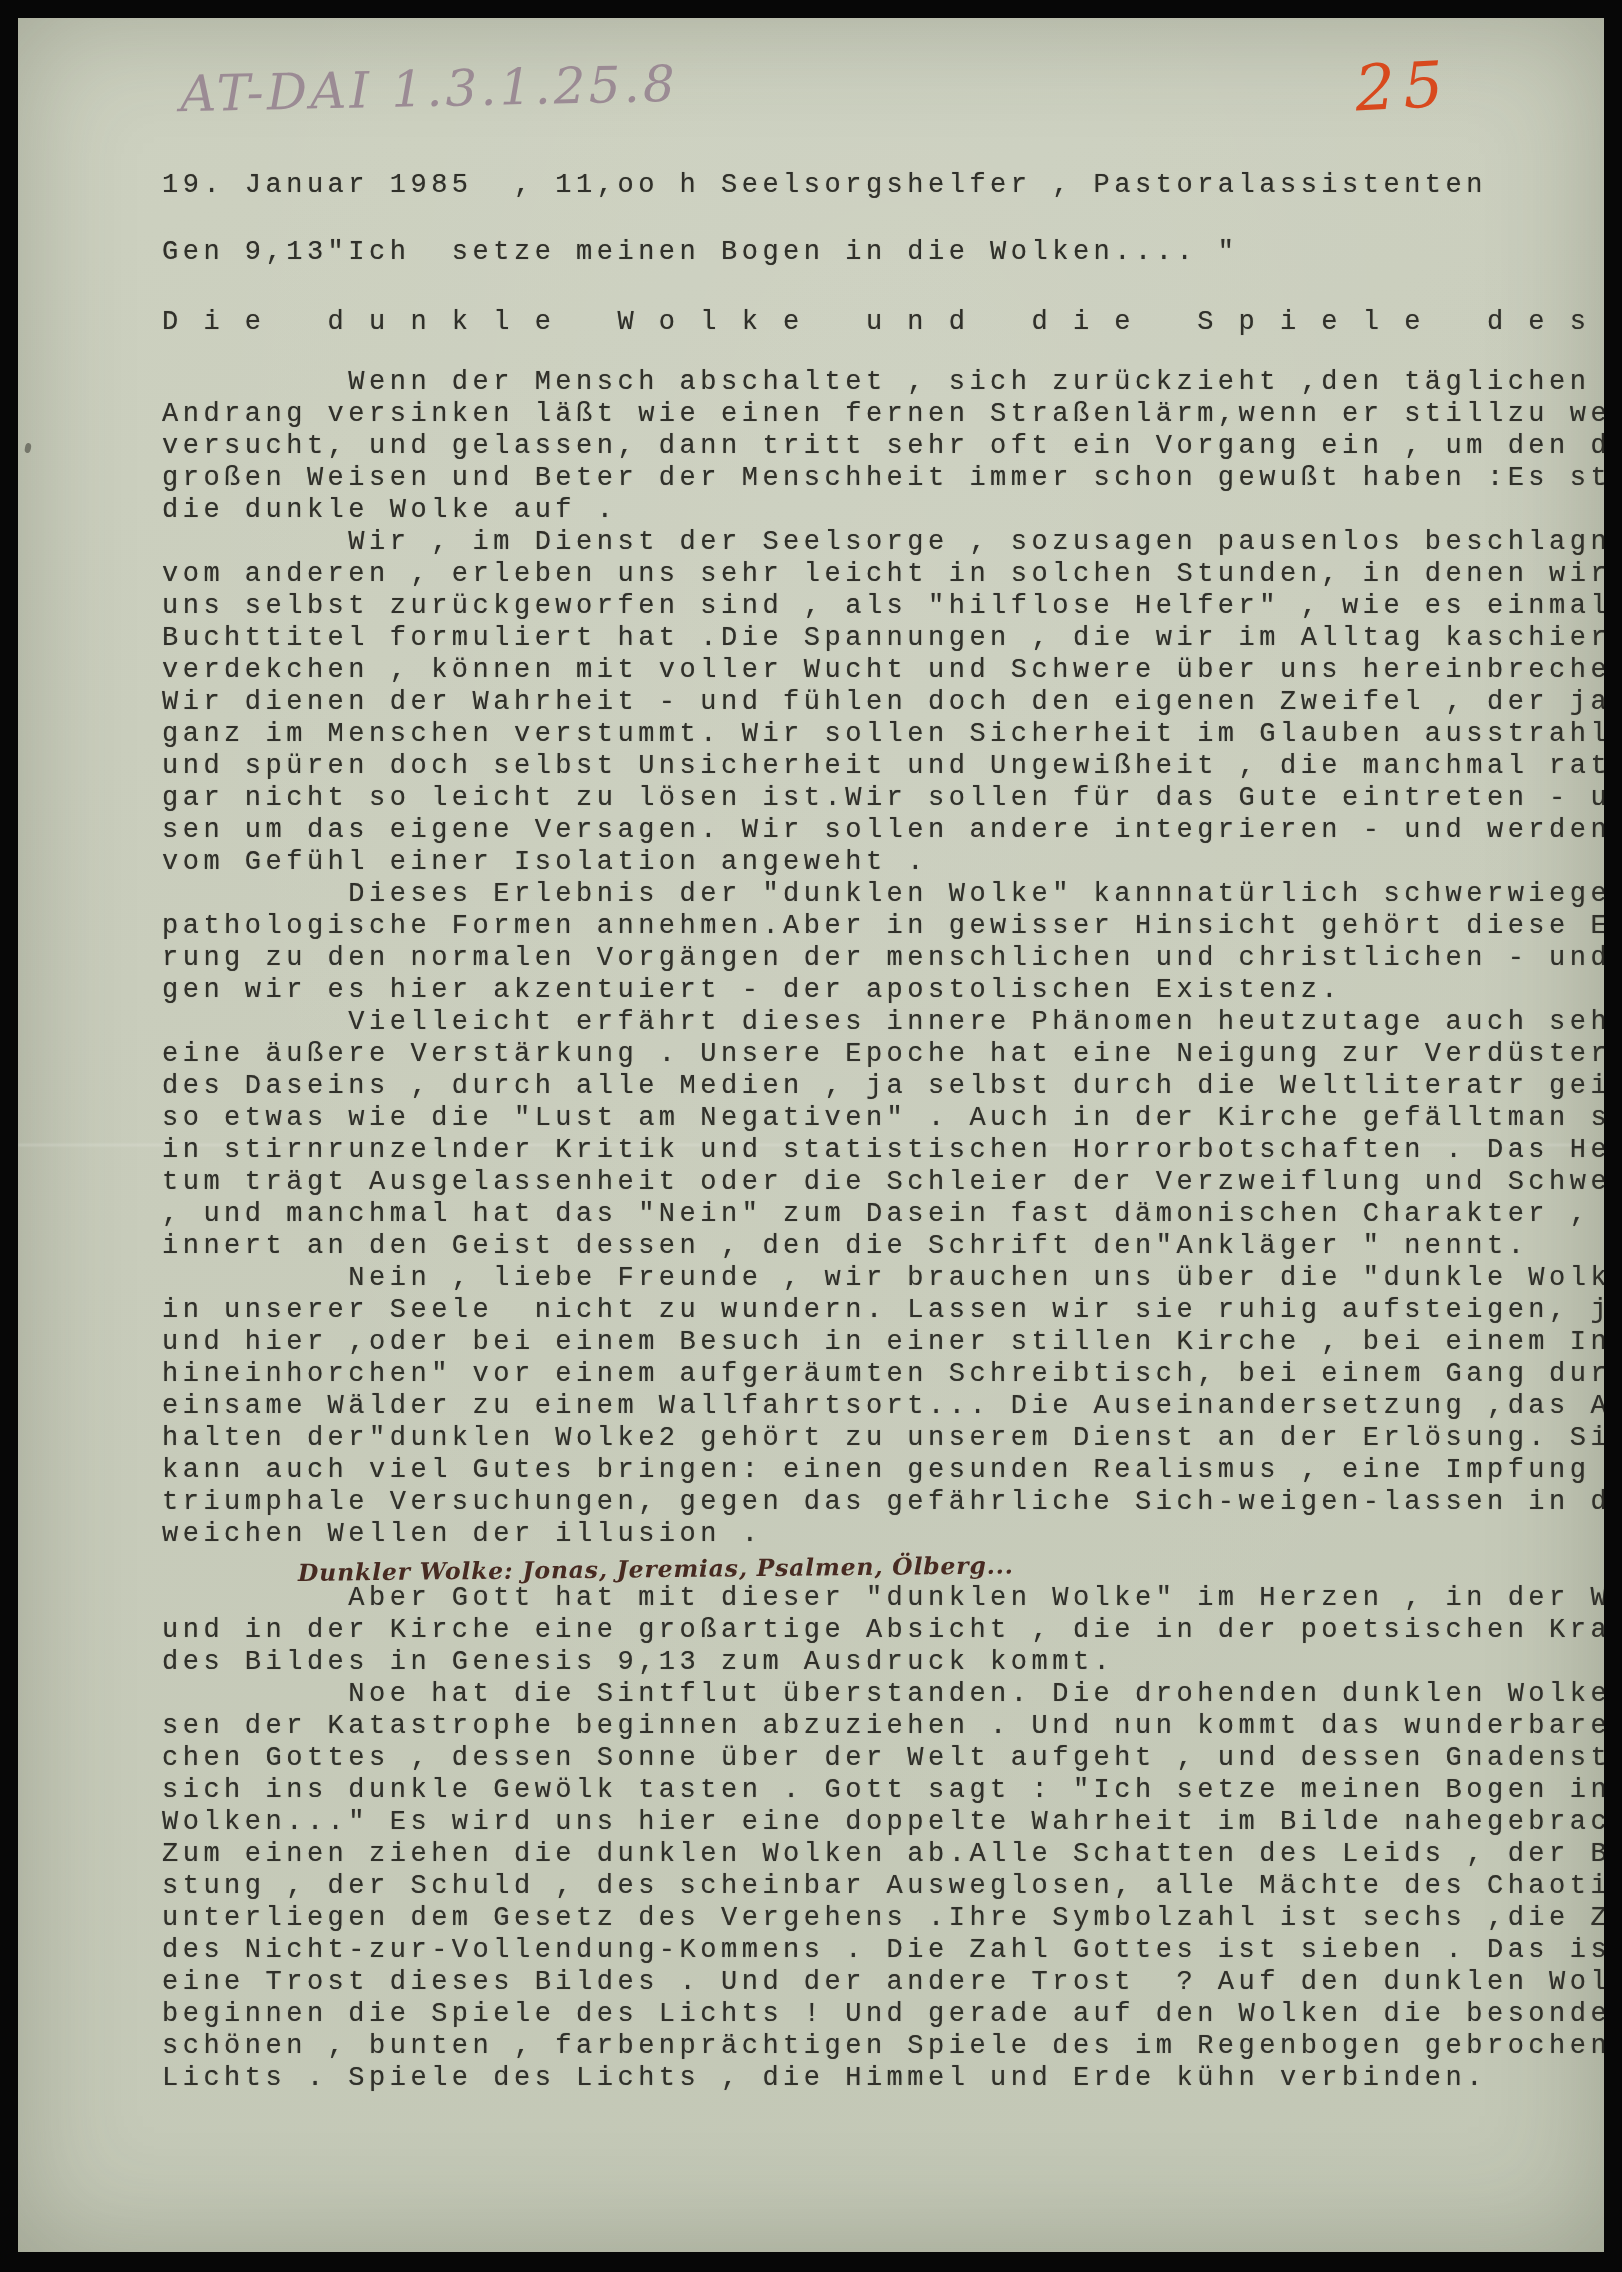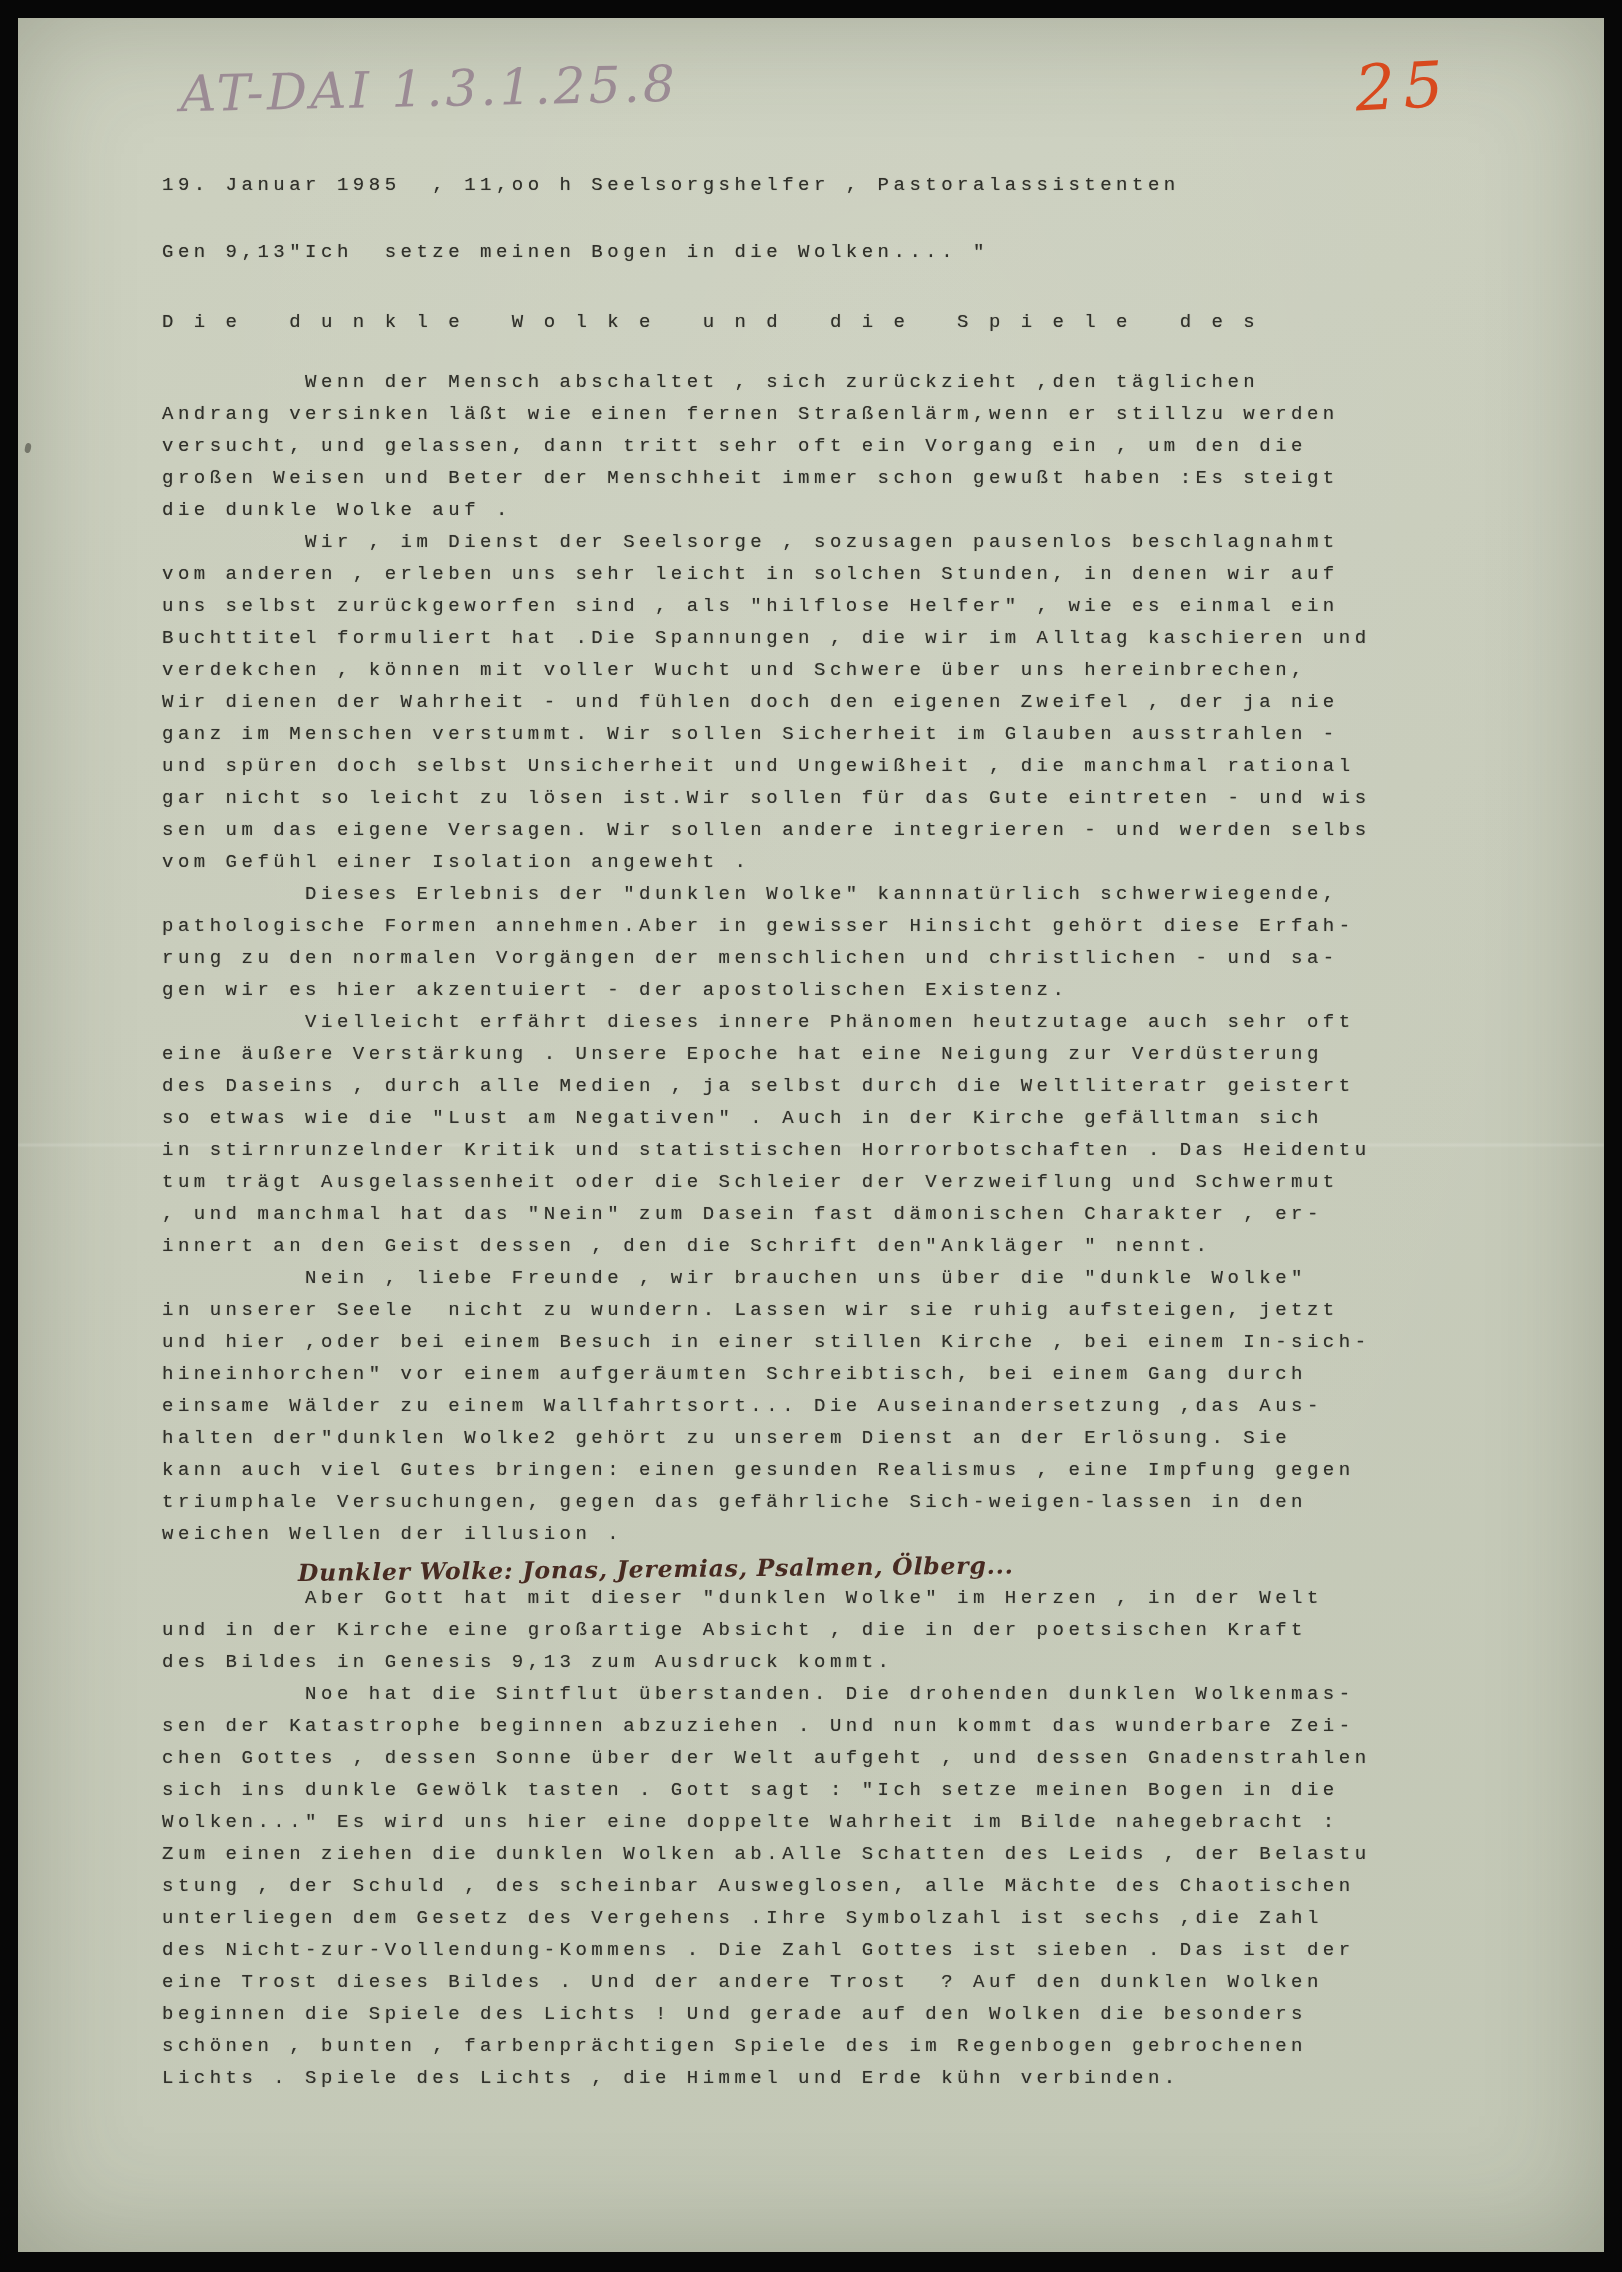--- a/index.html
+++ b/index.html
@@ -72,21 +72,21 @@
     line-height:26px;
   }
   
   .content{
     position:absolute;
     left:144px;top:151px;
     width:1452px;
   }
   .tw{
     font-family:"Liberation Mono", monospace;
-    font-size:19px;
+    font-size:27px;
     line-height:32px;
     letter-spacing:4.5px;
     color:var(--ink,#30302a);
     white-space:pre;
     text-shadow:0 0 0.8px rgba(48,48,42,0.55);
     margin:0;
   }
   .date-line{margin-bottom:35px;}
   .scripture-line{margin-bottom:38px;}
   .title-block{margin-bottom:28px;}

